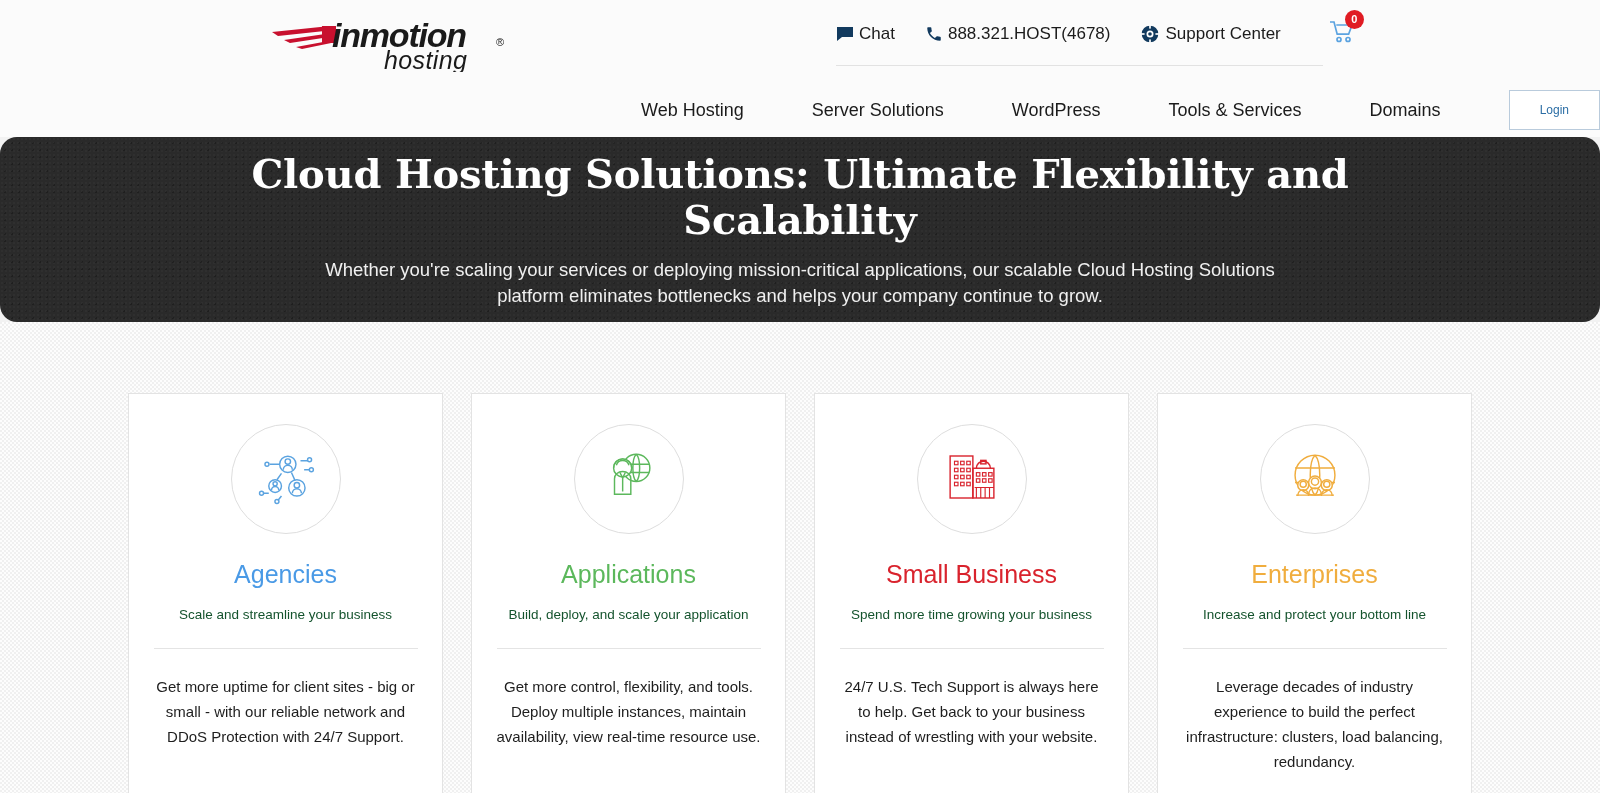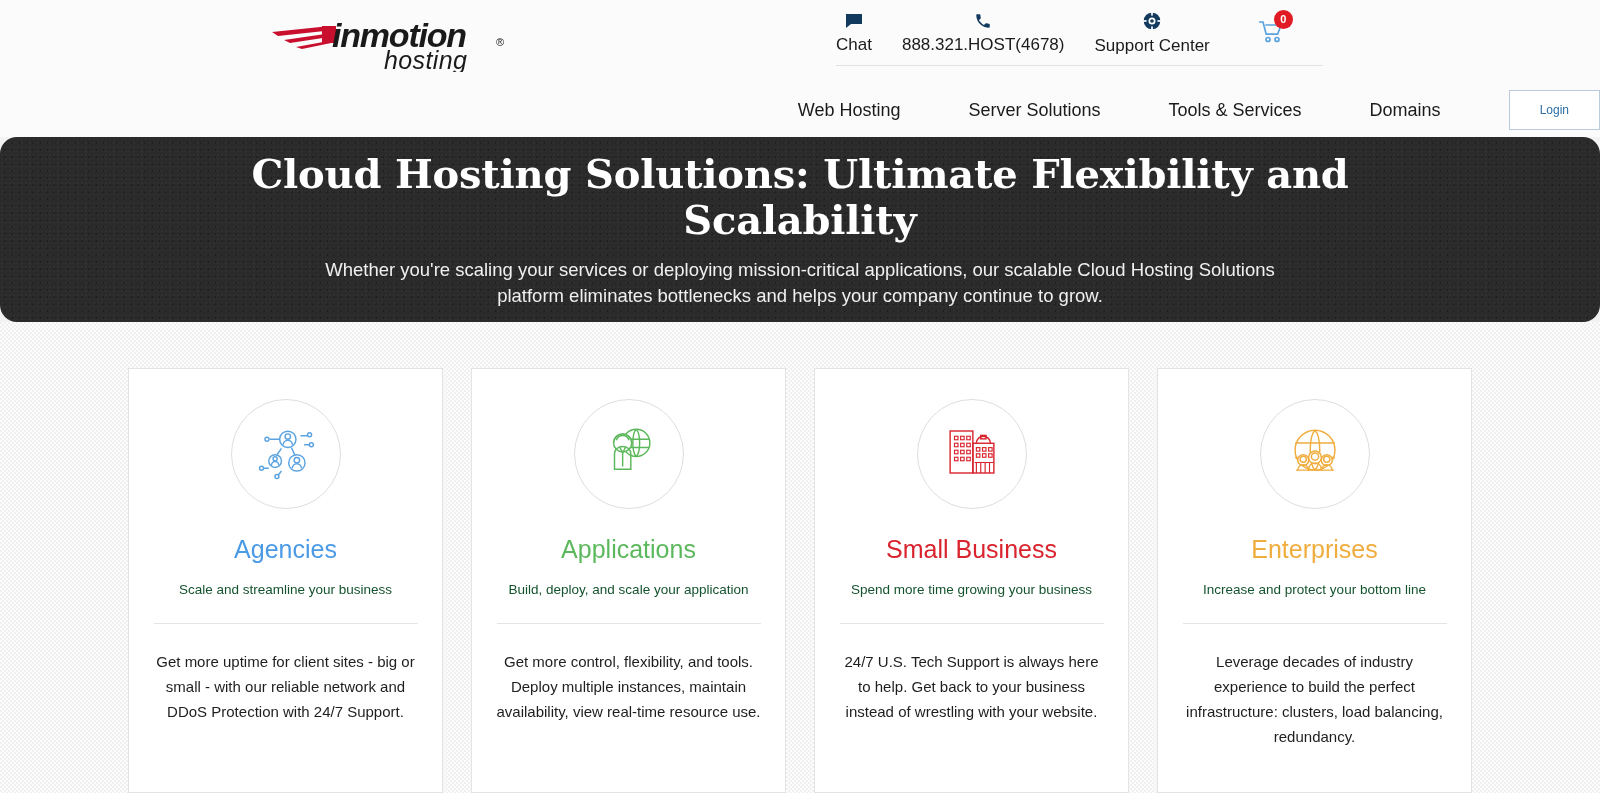--- a/index.html
+++ b/index.html
@@ -56,21 +56,20 @@
 
   .util-item {
     display: flex;
     align-items: center;
     gap: 5px;
     font-size: 17px;
     color: #1b1b1b;
     text-decoration: none;
     white-space: nowrap;
     cursor: pointer;
-    flex-direction: column;
   }
 
   .util-icon { display: inline-flex; align-items: center; }
 
   .cart-wrap {
     position: relative;
     margin-left: 18px;
     cursor: pointer;
   }
 
@@ -167,21 +166,21 @@
   .cards-section {
     position: relative;
     width: 100%;
     height: 471px;
     background-color: #f0f0f0;
     background-image:
       linear-gradient(45deg, rgba(255,255,255,0.85) 25%, transparent 25%, transparent 75%, rgba(255,255,255,0.85) 75%),
       linear-gradient(45deg, rgba(255,255,255,0.85) 25%, transparent 25%, transparent 75%, rgba(255,255,255,0.85) 75%);
     background-size: 4px 4px;
     background-position: 0 0, 2px 2px;
-    padding-top: 46px;
+    padding-top: 71px;
   }
 
   .cards-row {
     display: flex;
     justify-content: center;
     gap: 28px;
   }
 
   .card {
     width: 315px;
@@ -306,20 +305,21 @@
         </span>
         <span class="cart-badge">0</span>
       </a>
 
     </div>
   </div>
 
   <nav class="main-nav">
     <a class="nav-item" href="#">Web Hosting</a>
     <a class="nav-item" href="#">Server Solutions</a>
+    <a class="nav-item" href="#">WordPress</a>
     <a class="nav-item" href="#">Tools &amp; Services</a>
     <a class="nav-item" href="#">Domains</a>
     <a class="nav-login" href="#">Login</a>
   </nav>
 </div>
 
 <section class="hero">
   <h1 class="hero-title">Cloud Hosting Solutions: Ultimate Flexibility and Scalability</h1>
   <p class="hero-sub">Whether you're scaling your services or deploying mission-critical applications, our scalable Cloud Hosting Solutions platform eliminates bottlenecks and helps your company continue to grow.</p>
 </section>

